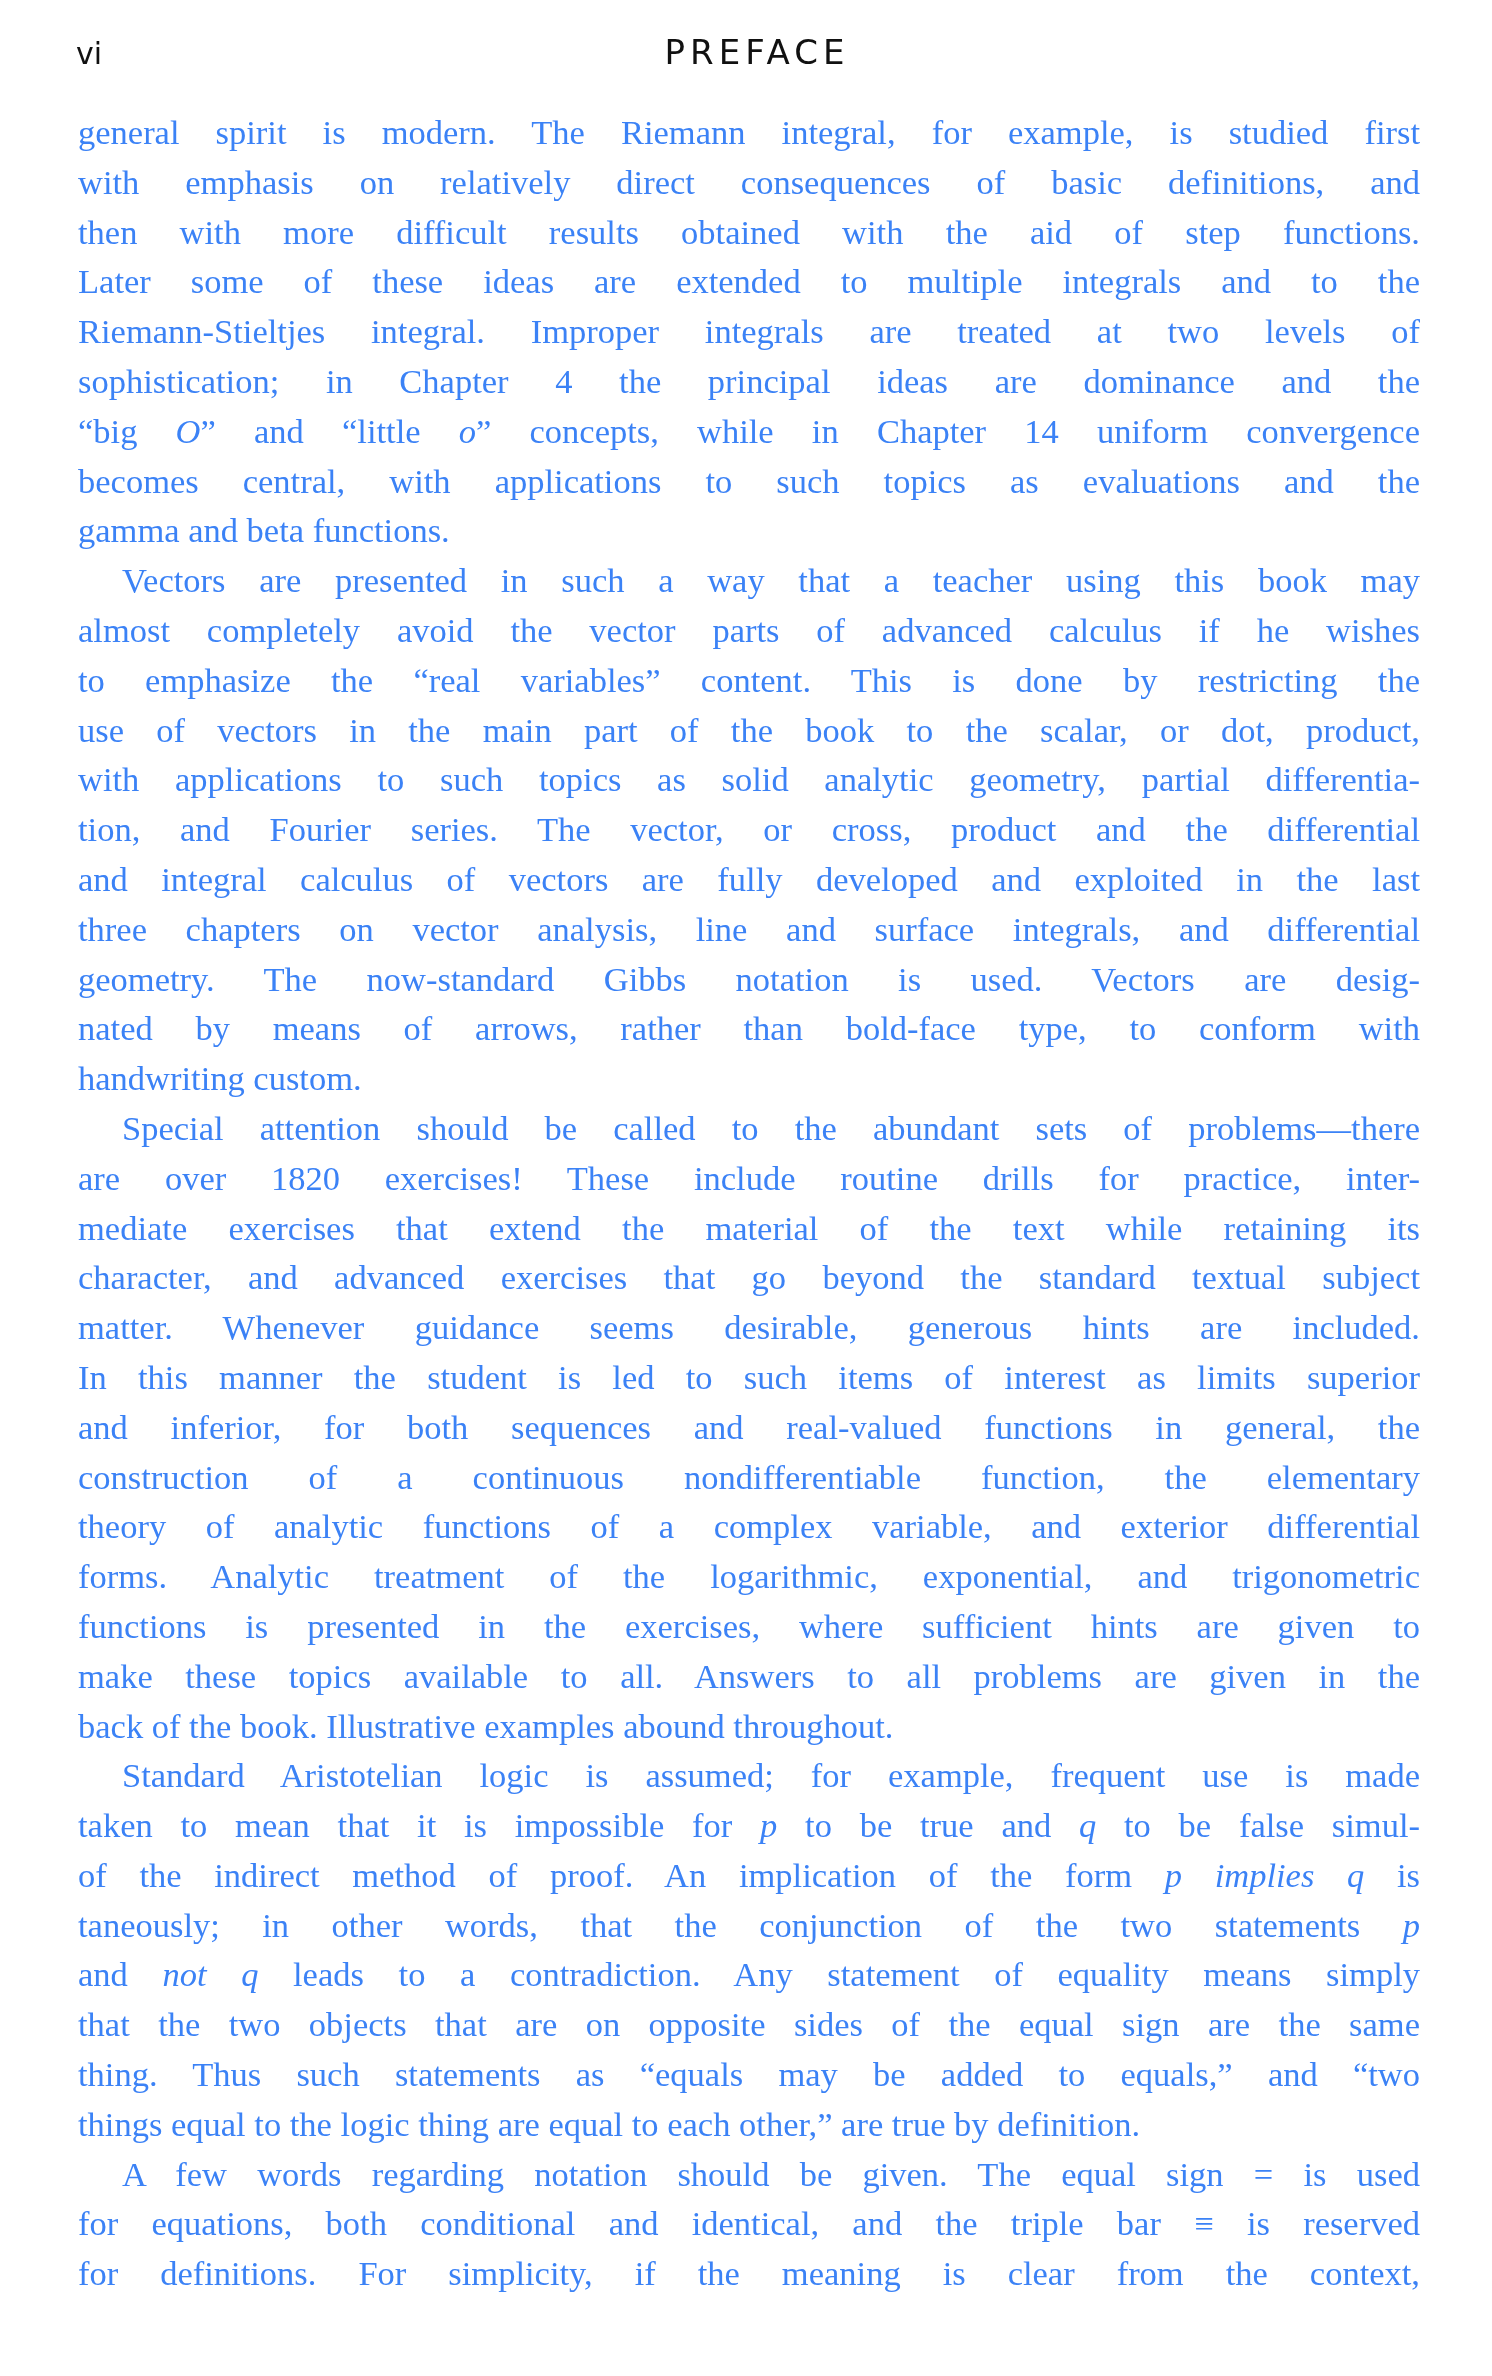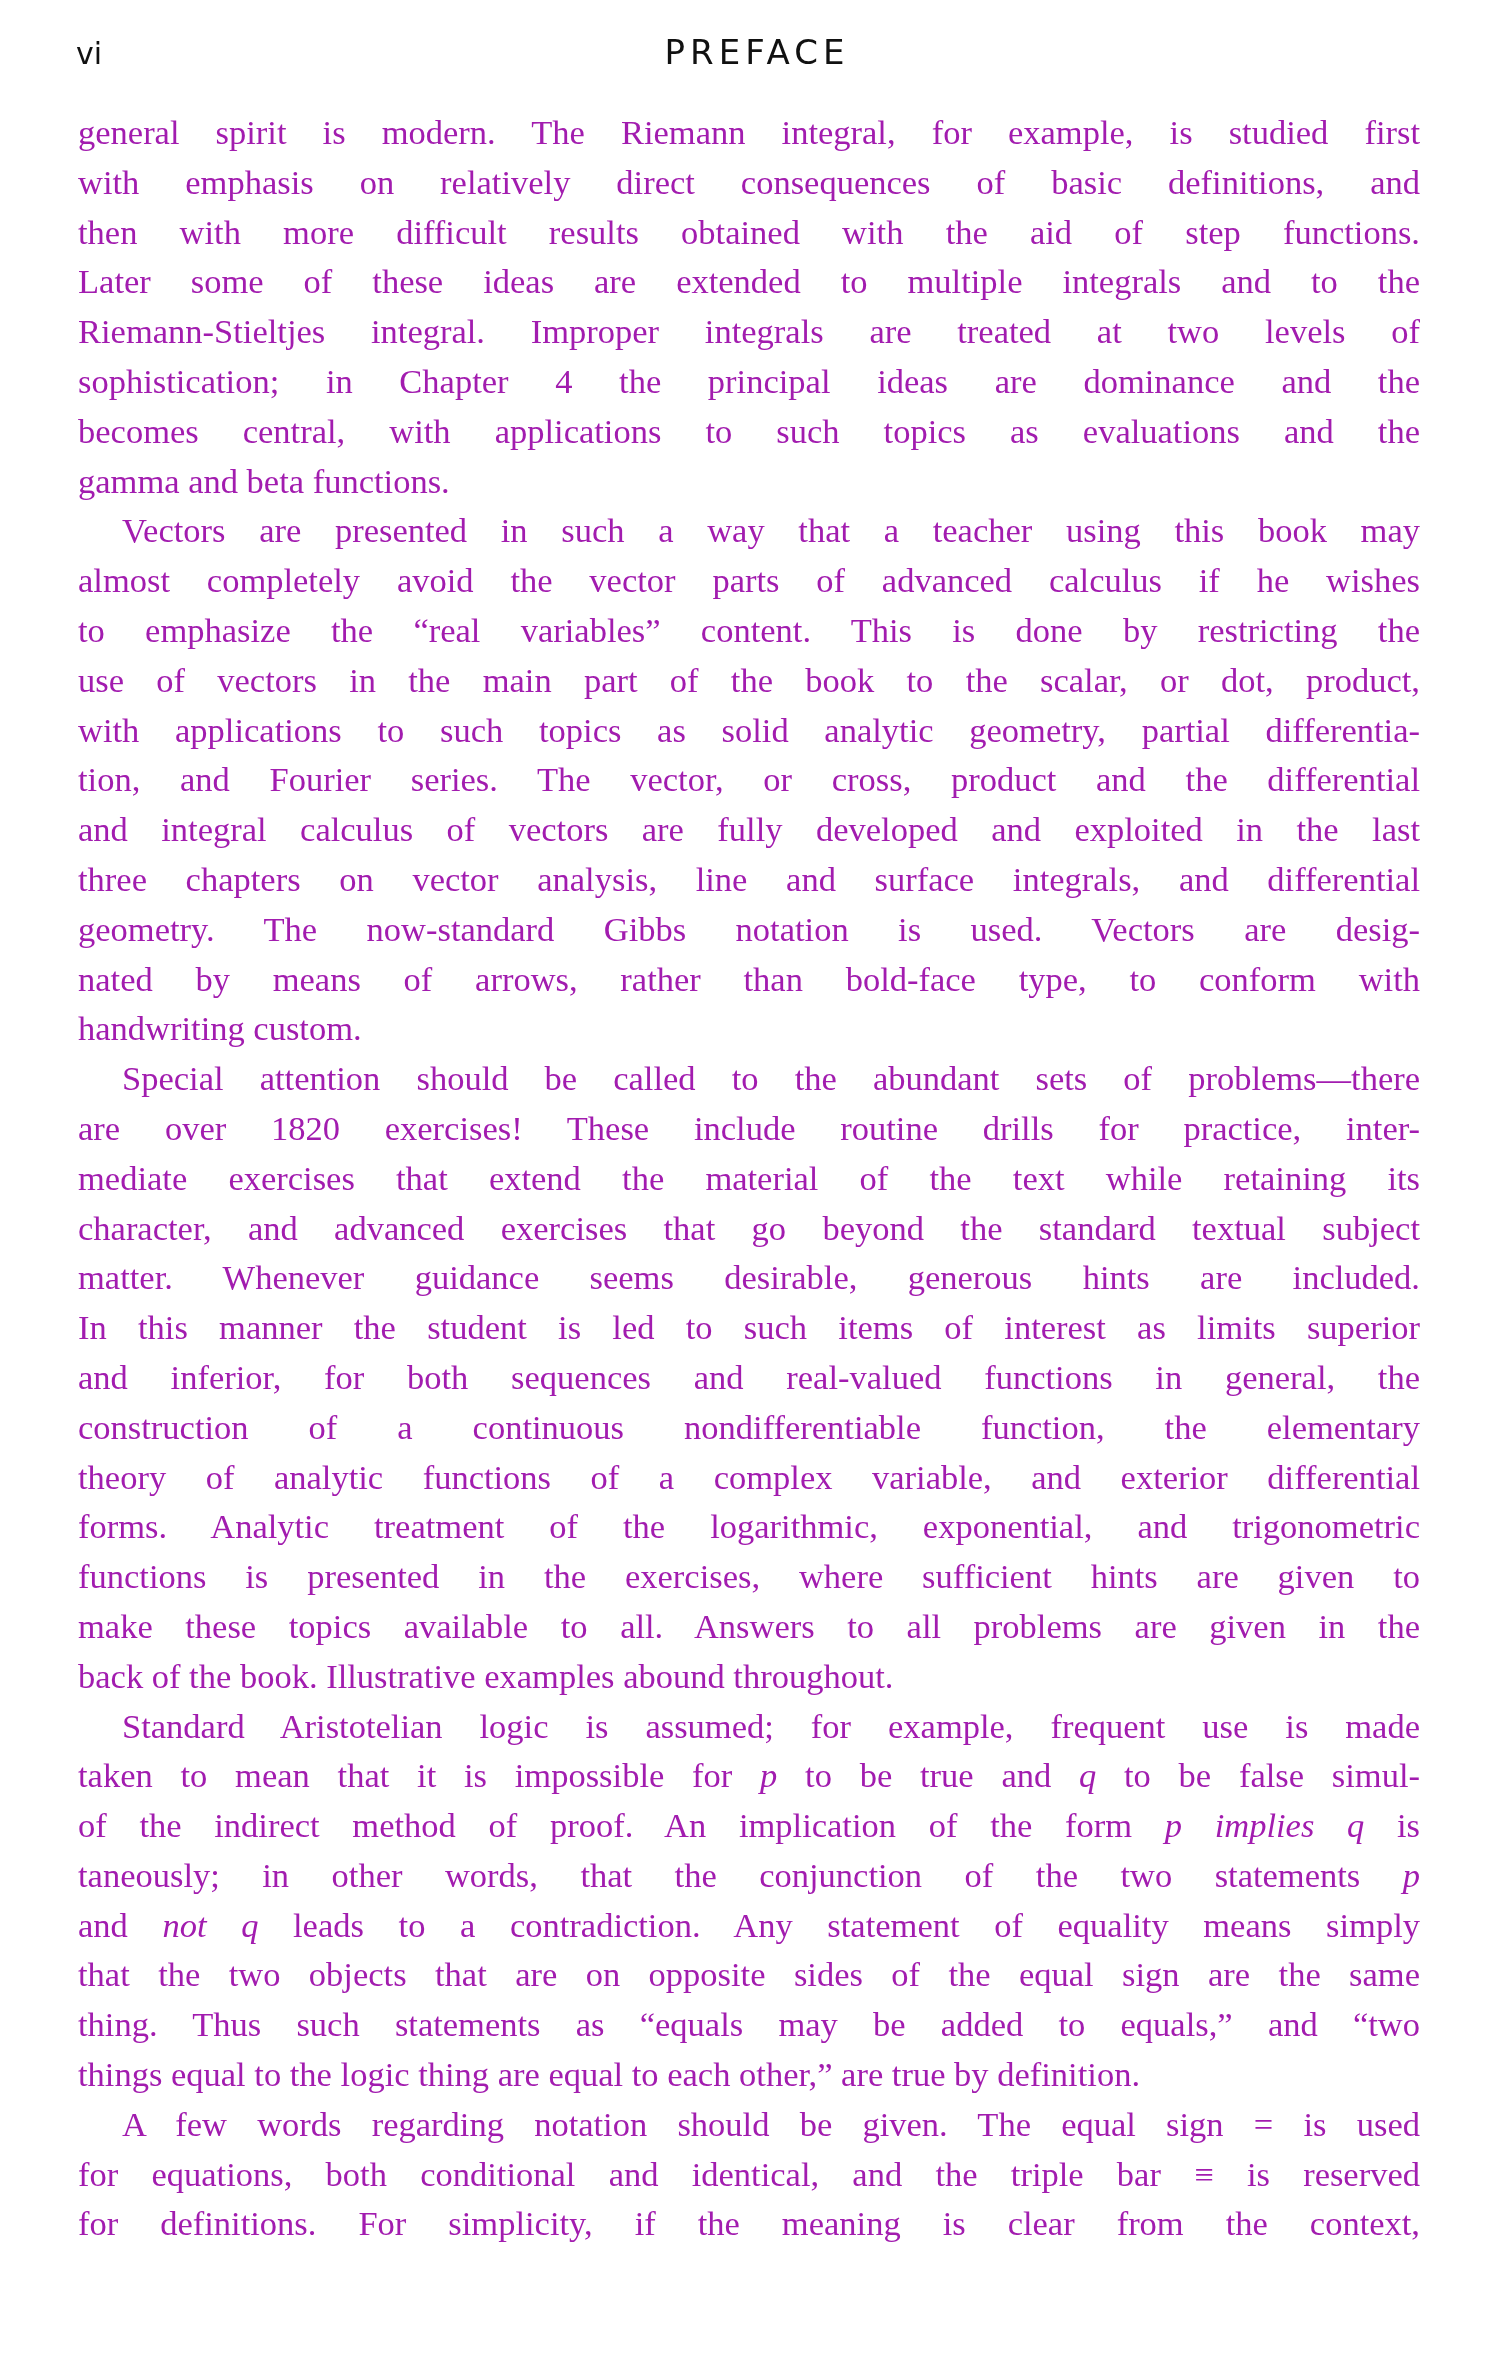--- a/index.html
+++ b/index.html
@@ -1,21 +1,21 @@
 <!DOCTYPE html>
 <html><head>
 <meta charset="utf-8">
 <style>
   html, body { margin: 0; padding: 0; background: #ffffff; }
   body { width: 1492px; height: 2376px; position: relative; overflow: hidden; color: #111111; }
   .page { position: absolute; left: 0; top: 0; width: 1492px; height: 2376px; background: #ffffff; }
   .running-head { position: absolute; top: 30px; left: 0; width: 1492px; height: 44px; }
   .folio { position: absolute; left: 76px; top: 6px; font-family: "DejaVu Sans", sans-serif; font-size: 30px; line-height: 36px; color: #111; }
   .head-title { position: absolute; left: 0; width: 1514px; top: 0; text-align: center; font-family: "DejaVu Sans", sans-serif; font-size: 34px; line-height: 44px; letter-spacing: 5px; color: #111; }
-  .body-text { position: absolute; left: 78px; top: 108px; width: 1342px; font-family: "Liberation Serif", serif; font-size: 34.5px; line-height: 49.8px; color: #a21caf; }
+  .body-text { position: absolute; left: 78px; top: 108px; width: 1342px; font-family: "Liberation Serif", serif; font-size: 34.5px; line-height: 49.8px; color: #3b82f6; }
   .line { display: block; height: 49.8px; white-space: nowrap; text-align: justify; text-align-last: justify; overflow: visible; }
   .line.last { text-align-last: left; }
   .line.indent { padding-left: 44px; }
   .it { font-style: italic; }
 </style>
 </head>
 <body>
 
 <div class="page">
   <div class="running-head">
@@ -24,20 +24,21 @@
   </div>
 
   <div class="body-text">
     <div class="para">
         <span class="line"><span>general spirit is modern.  The Riemann integral, for example, is studied first</span></span>
         <span class="line"><span>with emphasis on relatively direct consequences of basic definitions, and</span></span>
         <span class="line"><span>then with more difficult results obtained with the aid of step functions.</span></span>
         <span class="line"><span>Later some of these ideas are extended to multiple integrals and to the</span></span>
         <span class="line"><span>Riemann-Stieltjes integral.  Improper integrals are treated at two levels of</span></span>
         <span class="line"><span>sophistication;  in Chapter 4 the principal ideas are dominance and the</span></span>
+        <span class="line"><span>“big </span><span class="it">O</span><span>” and “little </span><span class="it">o</span><span>” concepts, while in Chapter 14 uniform convergence</span></span>
         <span class="line"><span>becomes central, with applications to such topics as evaluations and the</span></span>
         <span class="line last"><span>gamma and beta functions.</span></span>
       </div>
     <div class="para">
         <span class="line indent"><span>Vectors are presented in such a way that a teacher using this book may</span></span>
         <span class="line"><span>almost completely avoid the vector parts of advanced calculus if he wishes</span></span>
         <span class="line"><span>to emphasize the “real variables” content.  This is done by restricting the</span></span>
         <span class="line"><span>use of vectors in the main part of the book to the scalar, or dot, product,</span></span>
         <span class="line"><span>with applications to such topics as solid analytic geometry, partial differentia-</span></span>
         <span class="line"><span>tion, and Fourier series.  The vector, or cross, product and the differential</span></span>

